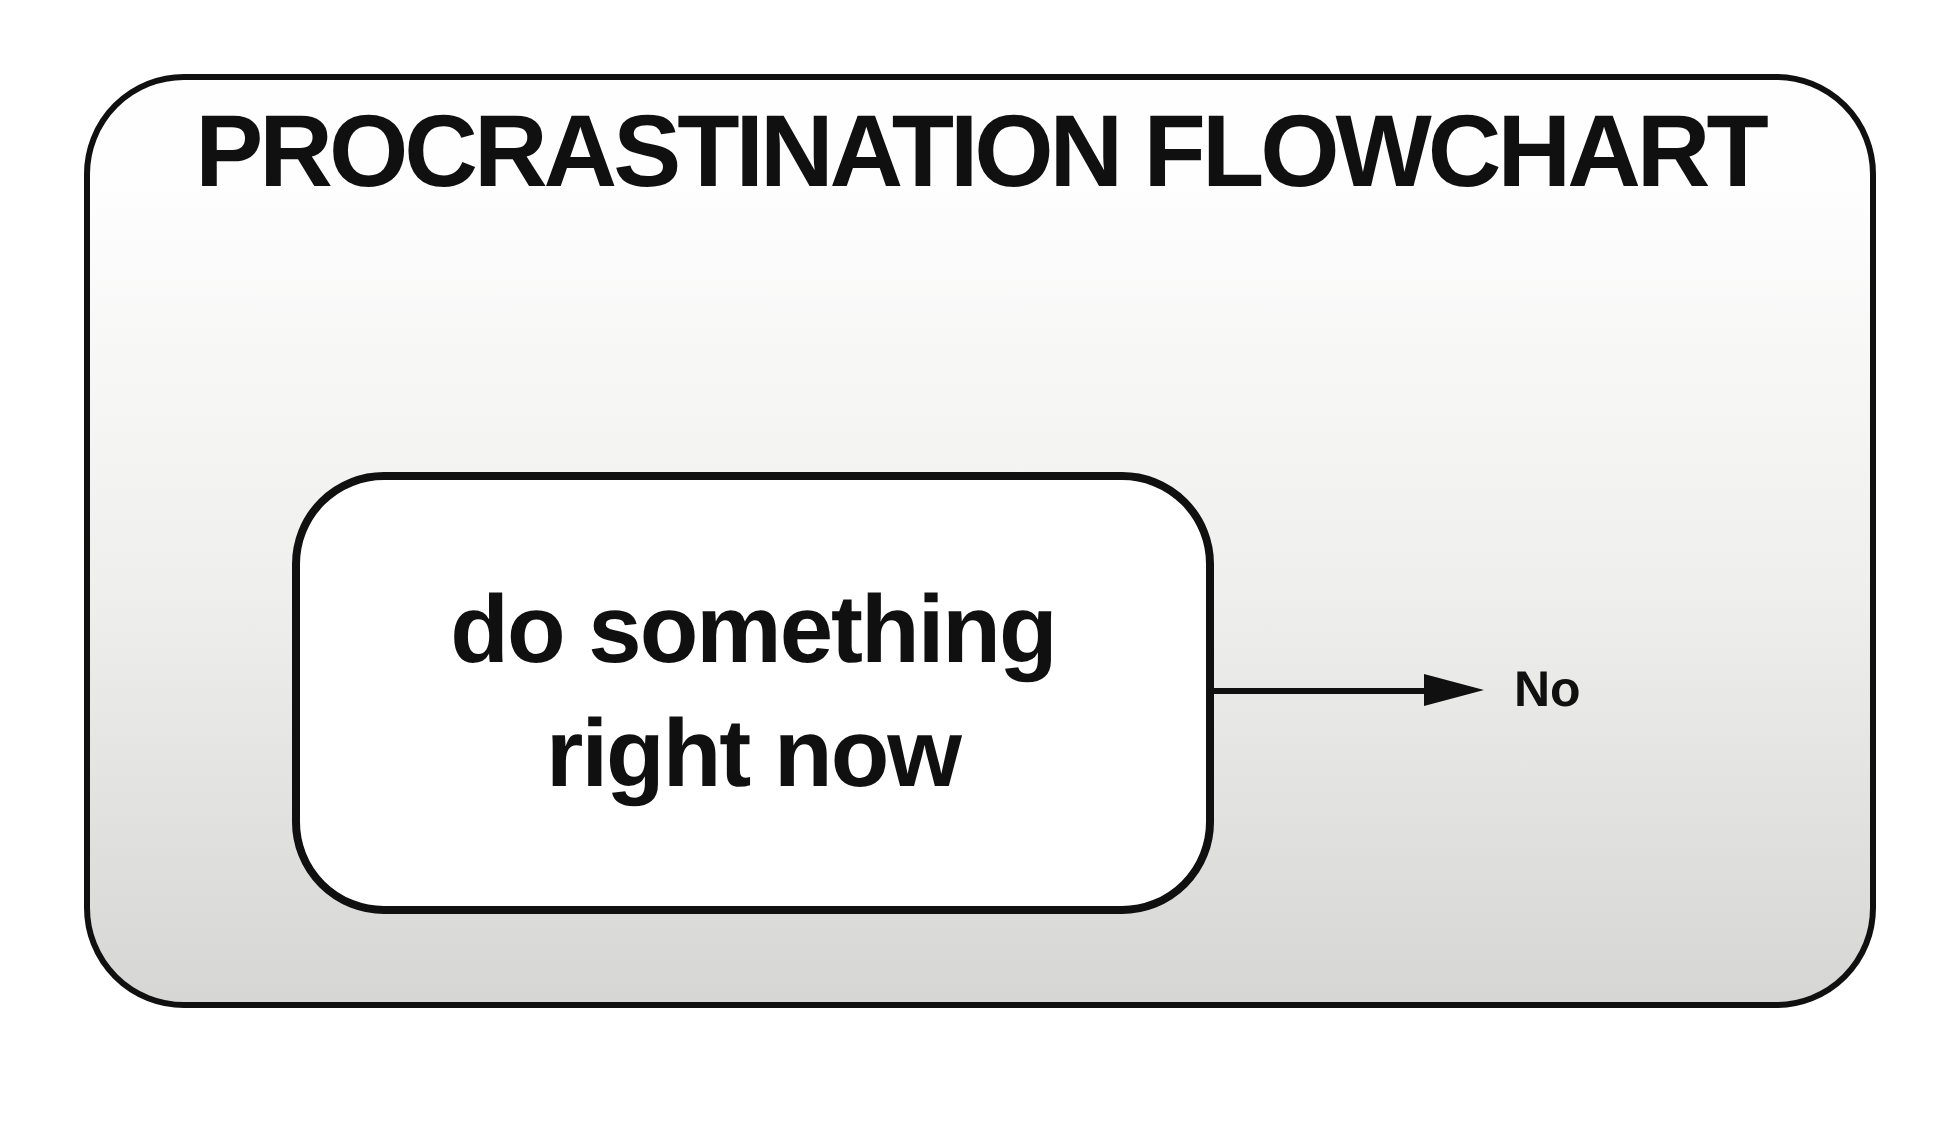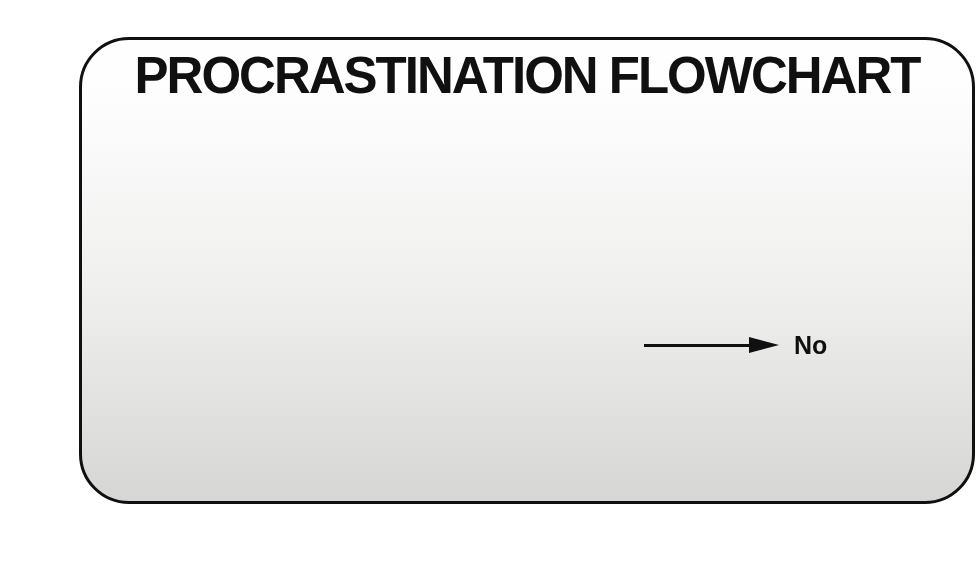--- a/index.html
+++ b/index.html
@@ -25,21 +25,20 @@
     position: absolute;
     left: 42px; top: 37px;
     width: 896px; height: 467px;
     border: 3px solid var(--ink);
     border-radius: 50px;
     background: linear-gradient(180deg,
       var(--panel_top) 0%,
       var(--panel_top) 10%,
       var(--panel_mid) 55%,
       var(--panel_bottom) 100%);
-    margin-left: 37px;
   }
   .panel-title {
     position: absolute;
     left: 0; top: 10px;
     width: 100%;
     text-align: center;
     font-size: 51px;
     line-height: 51px;
     font-weight: bold;
     letter-spacing: -2px;
@@ -91,20 +90,24 @@
   }
 </style>
 </head>
 <body>
 
 <div class="canvas">
   <div class="panel">
 
     <div class="panel-title">PROCRASTINATION FLOWCHART</div>
 
+    <div class="task-node">
+      <div class="task-node-label">do something
+right now</div>
+    </div>
 
     <div class="arrow-line"></div>
     <div class="arrow-head"></div>
 
     <div class="edge-label">No</div>
 
   </div>
 </div>
 
 </body></html>

